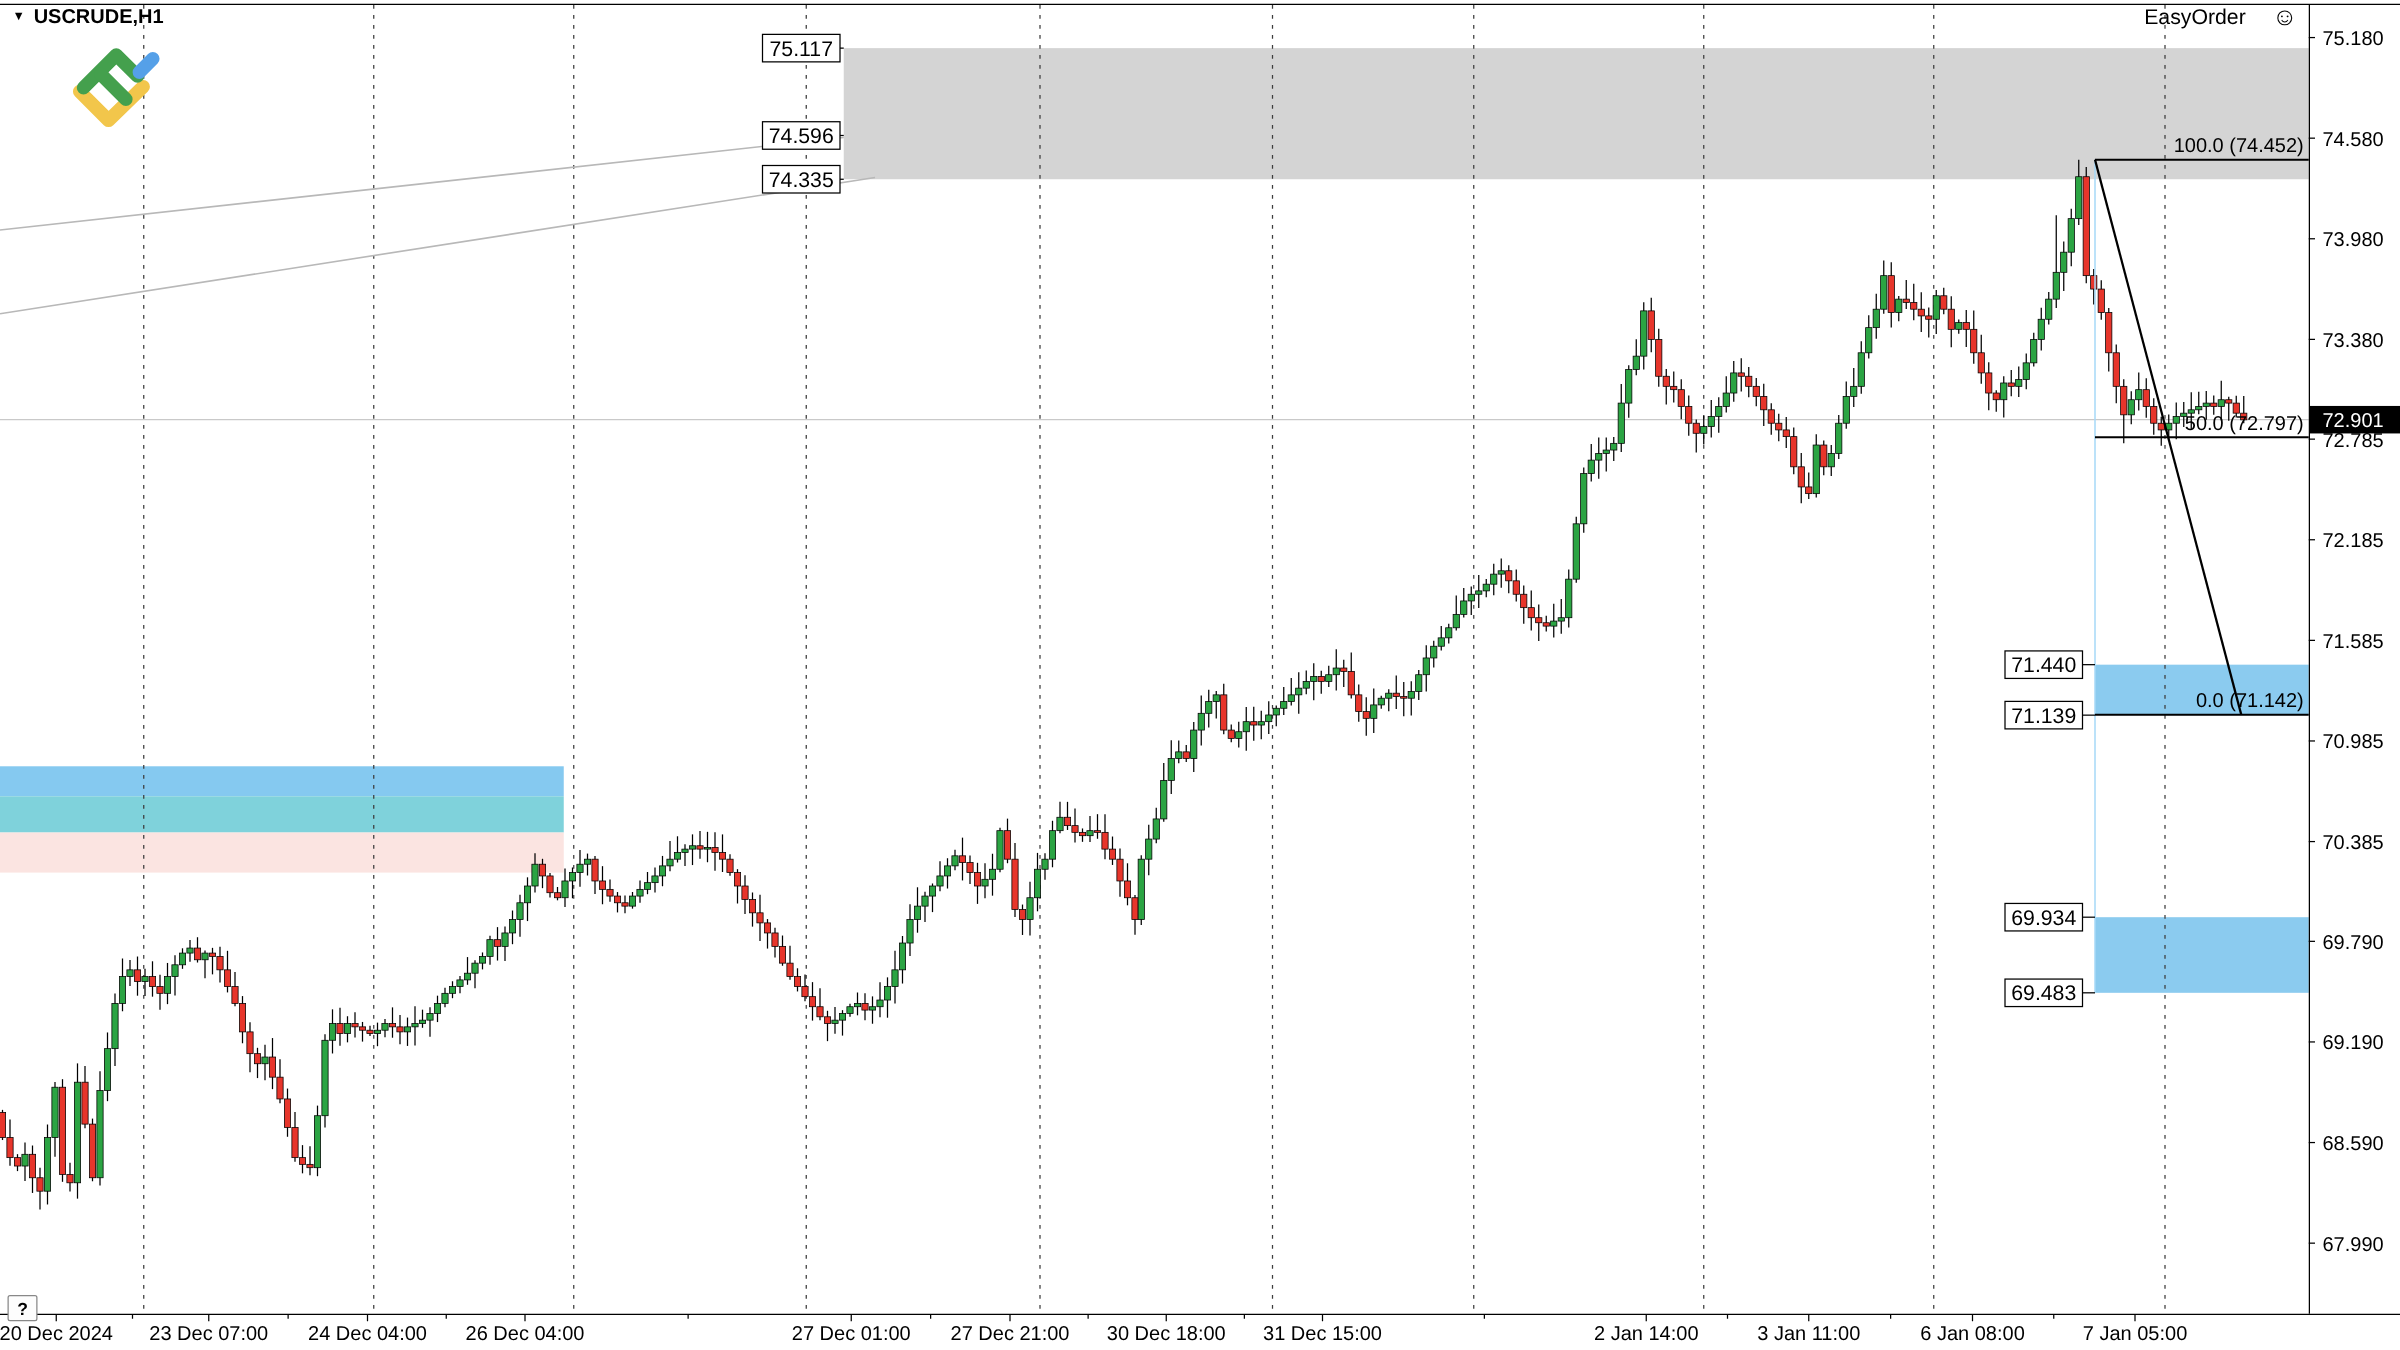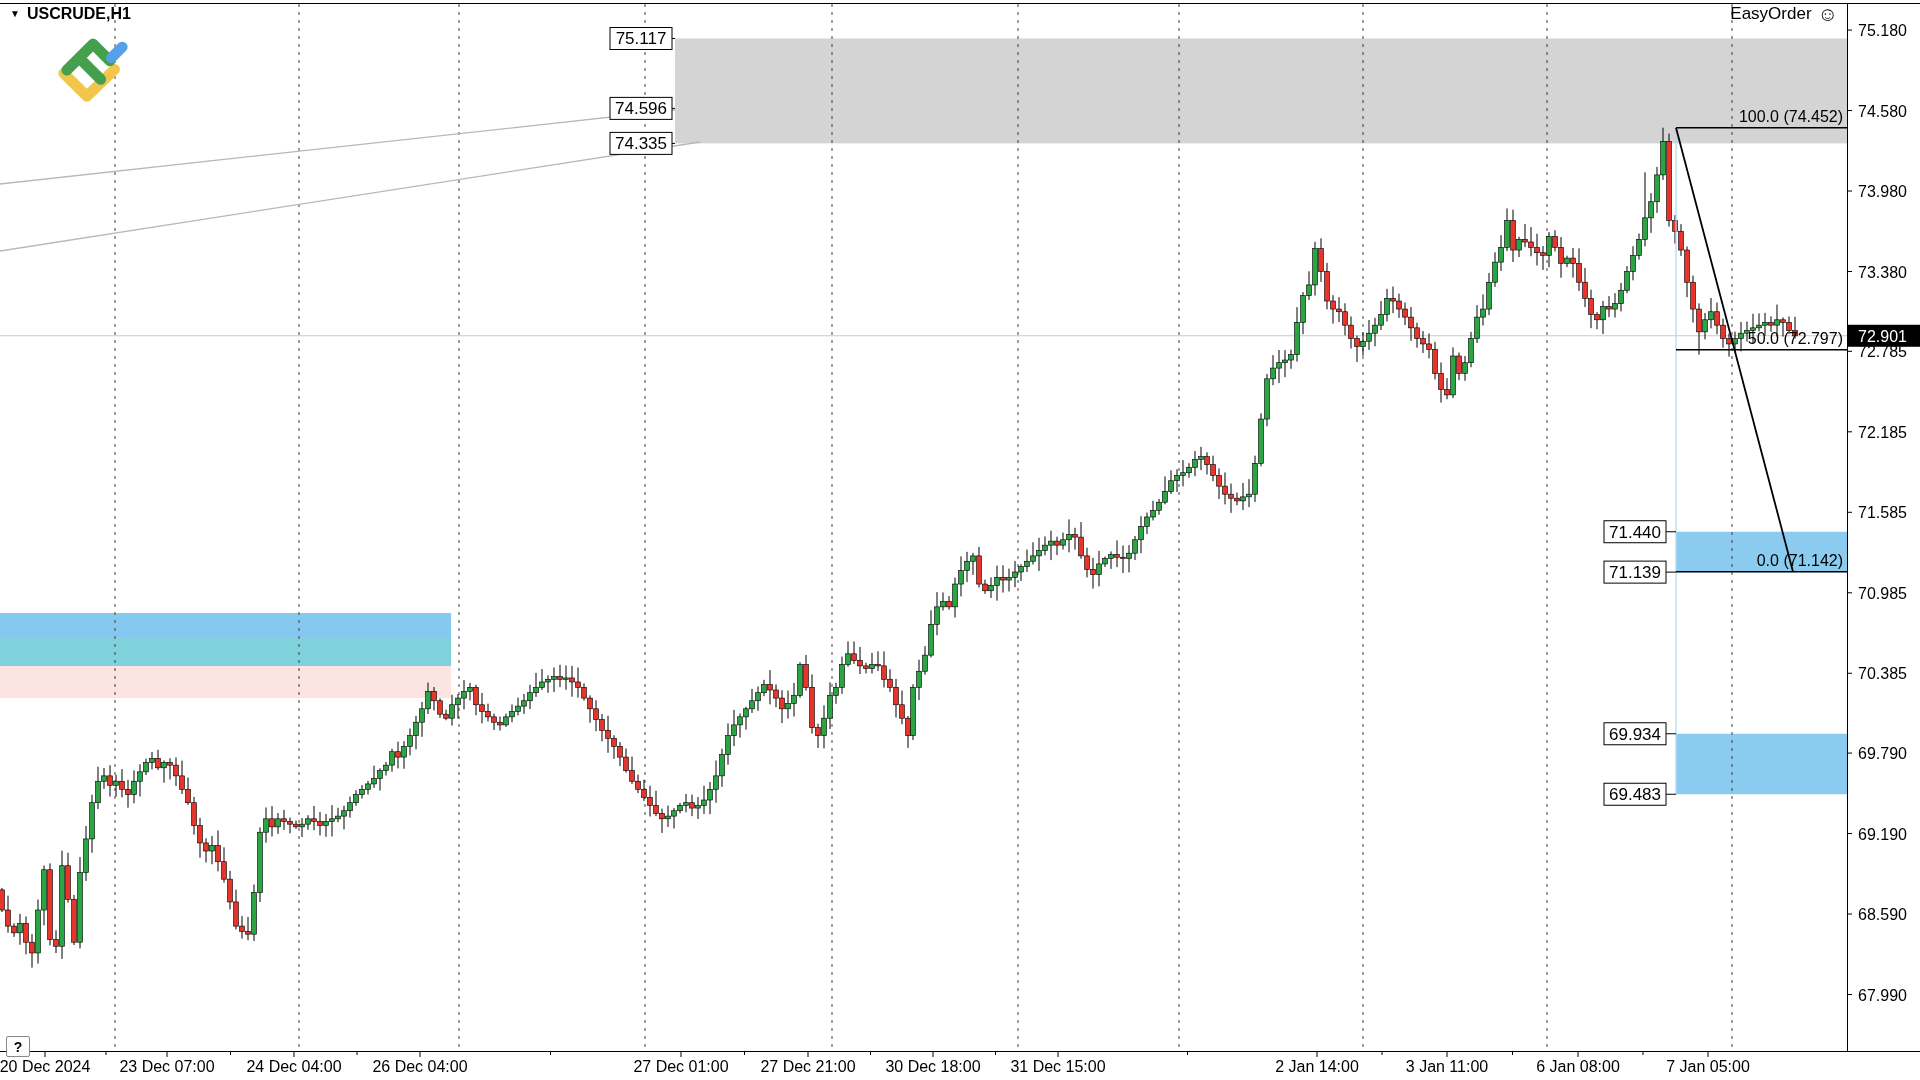--- a/index.html
+++ b/index.html
@@ -2,21 +2,21 @@
 <html><head>
 <meta charset="utf-8">
 <style>
   html,body{margin:0;padding:0;background:#888;}
   #screen{position:relative;width:1920px;height:1080px;background:#fff;overflow:hidden;
           font-family:"Liberation Sans",sans-serif;color:#000;}
   #plot-svg{position:absolute;left:0;top:0;}
   .symbol-bar{position:absolute;left:10px;top:5px;display:flex;align-items:center;gap:7px;
               font-size:16px;font-weight:600;cursor:pointer;}
   .dd-icon{font-size:10px;line-height:10px;}
-  .easyorder{position:absolute;top:4px;right:82px;display:flex;align-items:center;gap:6px;
+  .easyorder{position:absolute;top:4px;right:82px;display:flex;align-items:center;gap:21px;
              font-size:17px;cursor:pointer;}
   .easyorder .smiley{font-size:20px;line-height:20px;}
   .help-btn{position:absolute;left:6px;top:1036px;width:22px;height:19px;border:1px solid #888;
             border-radius:2px;background:#fdfdfd;font-size:14px;font-weight:bold;display:flex;
             align-items:center;justify-content:center;cursor:pointer;}
   .logo{position:absolute;left:54px;top:27px;width:78px;height:77px;}
 </style>
 </head>
 <body>
 

